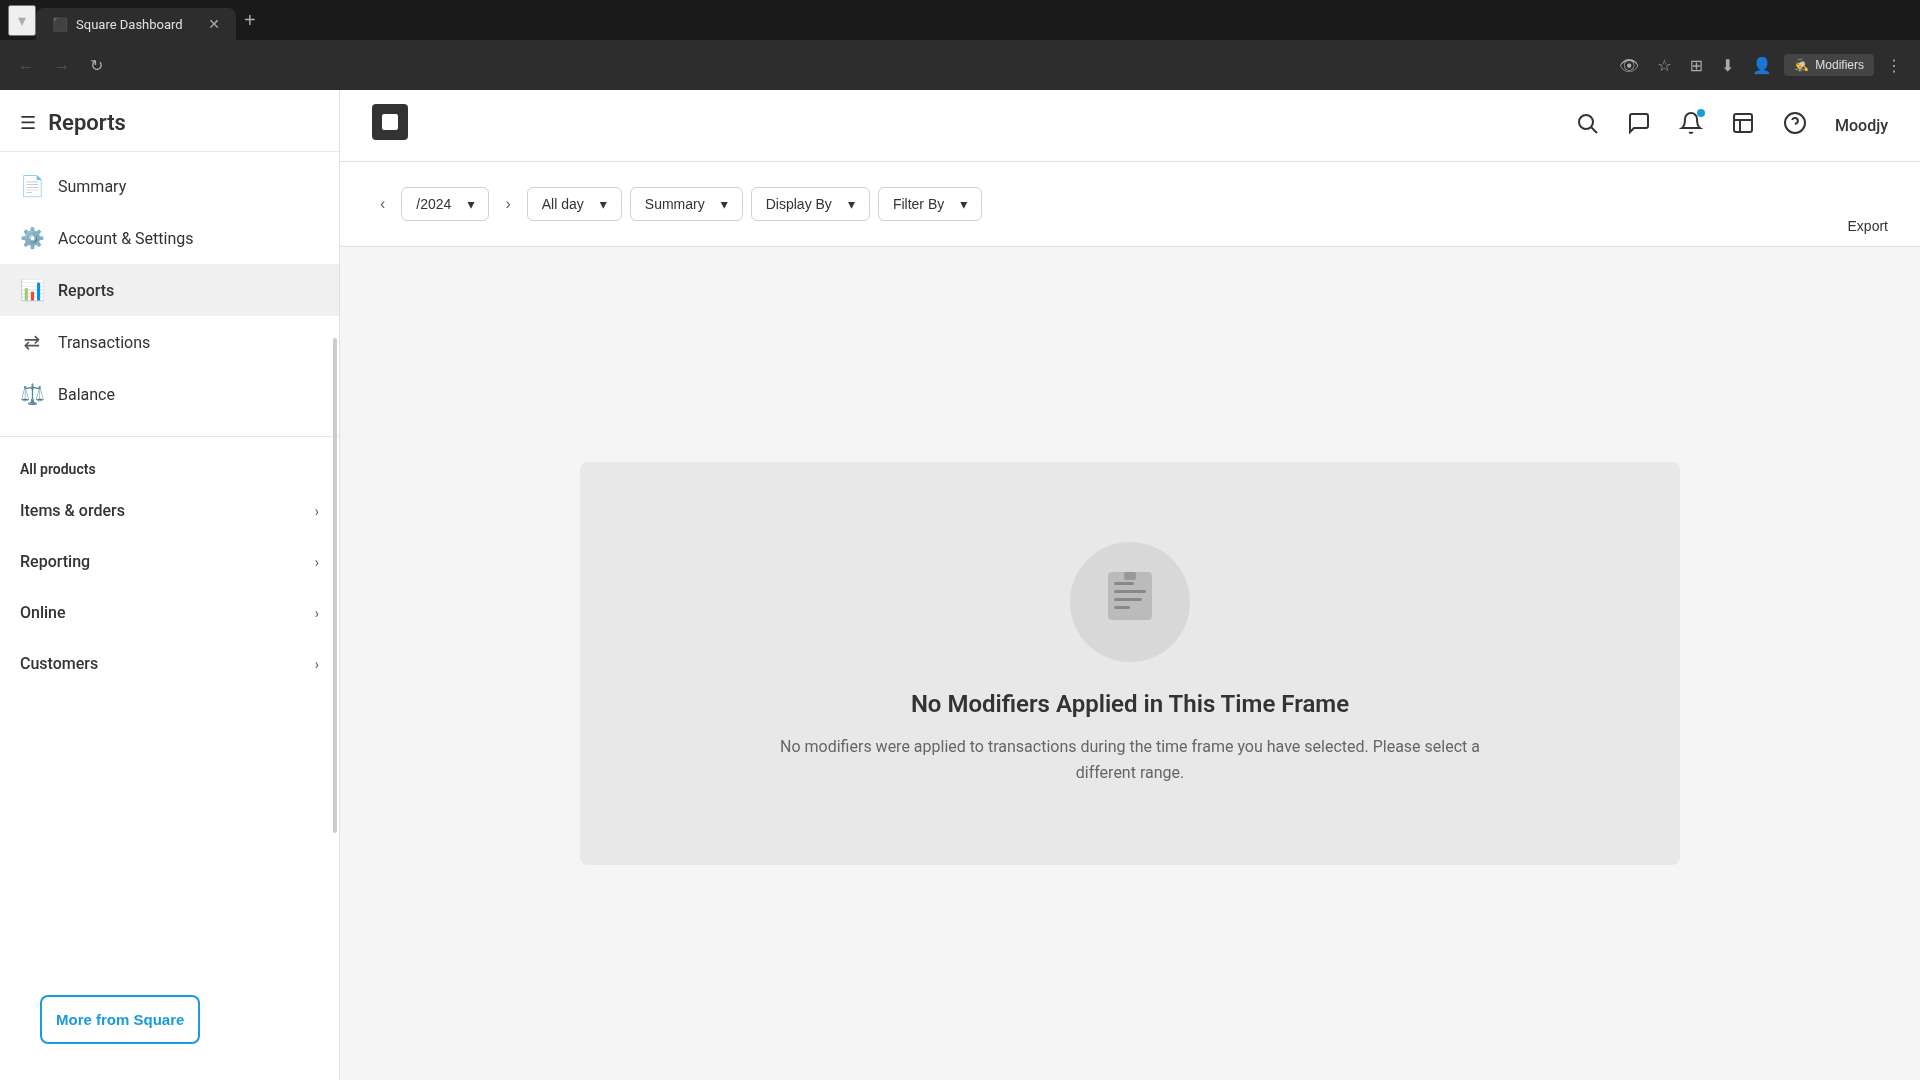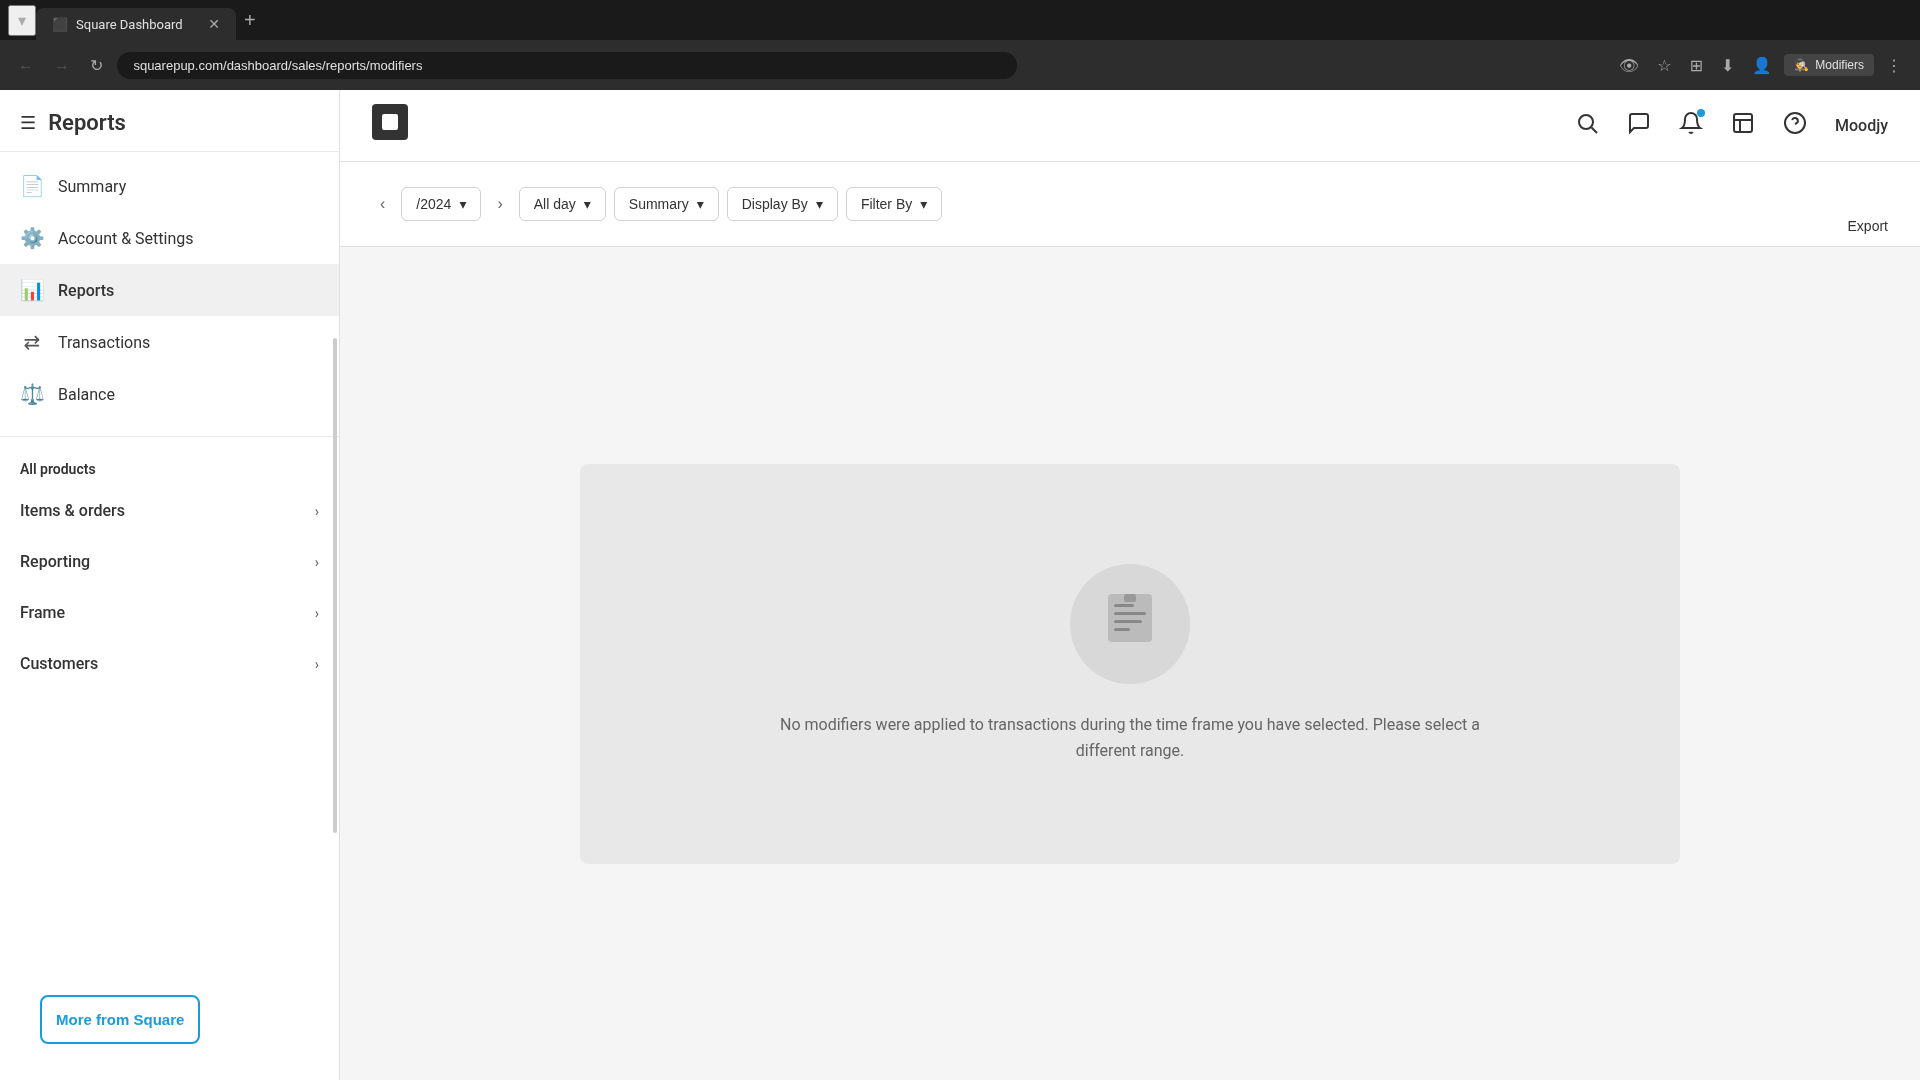--- a/index.html
+++ b/index.html
@@ -54,21 +54,21 @@
     
     .main-header { background: #fff; border-bottom: 1px solid #e0e0e0; display: flex; align-items: center; justify-content: space-between; padding: 0 32px; height: 72px; flex-shrink: 0; }
     .header-logo { font-size: 28px; color: #333; }
     .header-actions { display: flex; align-items: center; gap: 28px; }
     .header-icon-btn { background: none; border: none; color: #333; font-size: 22px; cursor: pointer; position: relative; }
     .header-notification-dot { position: absolute; top: -2px; right: -2px; width: 8px; height: 8px; background: #1a9cdb; border-radius: 50%; }
     .header-user { display: flex; align-items: center; gap: 8px; font-size: 16px; font-weight: 500; color: #333; cursor: pointer; }
 
     
     .filters-bar { background: #fff; border-bottom: 1px solid #e0e0e0; display: flex; align-items: center; gap: 8px; padding: 12px 32px; flex-shrink: 0; }
-    .filter-btn { display: flex; align-items: center; gap: 8px; padding: 8px 14px; border: 1px solid #d0d0d0; border-radius: 6px; background: #fff; color: #333; font-size: 14px; cursor: pointer; }
+    .filter-btn { display: flex; align-items: center; gap: 16px; padding: 8px 14px; border: 1px solid #d0d0d0; border-radius: 6px; background: #fff; color: #333; font-size: 14px; cursor: pointer; }
     .filter-arrow { background: none; border: none; color: #666; font-size: 16px; cursor: pointer; padding: 4px 8px; }
     .export-btn { margin-left: auto; background: none; border: none; color: #333; font-size: 14px; cursor: pointer; font-weight: 500; margin-top: 44px; }
 
     
     .empty-state-container { flex: 1; display: flex; align-items: center; justify-content: center; padding: 40px; }
     .empty-state-card { background: #e8e8e8; border-radius: 8px; width: calc(100% - 60px); max-width: 1100px; display: flex; flex-direction: column; align-items: center; justify-content: center; padding: 80px 40px; min-height: 400px; }
     .empty-icon-circle { width: 120px; height: 120px; border-radius: 50%; background: #d8d8d8; display: flex; align-items: center; justify-content: center; margin-bottom: 28px; }
     .empty-icon-inner { font-size: 50px; color: #999; }
     .empty-title { font-size: 24px; font-weight: 600; color: #333; margin-bottom: 16px; text-align: center; }
     .empty-description { font-size: 16px; color: #666; text-align: center; max-width: 700px; line-height: 1.6; }
@@ -83,21 +83,20 @@
       <span class="tab-favicon">⬛</span>
       <span>Square Dashboard</span>
       <span class="tab-close">✕</span>
     </div>
     <button class="tab-new">+</button>
   </div>
   <div class="browser-toolbar">
     <button class="nav-btn disabled">←</button>
     <button class="nav-btn disabled">→</button>
     <button class="nav-btn">↻</button>
-    <input class="address-bar" type="text" value="squarepup.com/dashboard/sales/reports/modifiers" style="">
     <div class="toolbar-right">
       <button class="toolbar-icon-btn">👁</button>
       <button class="toolbar-icon-btn">☆</button>
       <button class="toolbar-icon-btn">⊞</button>
       <button class="toolbar-icon-btn">⬇</button>
       <button class="toolbar-icon-btn">👤</button>
       <button class="incognito-btn">
         <span>🕵</span>
         <span>Modifiers</span>
       </button>
@@ -143,21 +142,21 @@
 
     <div class="sidebar-expandable">
       <span>Items &amp; orders</span>
       <span class="chevron">›</span>
     </div>
     <div class="sidebar-expandable">
       <span>Reporting</span>
       <span class="chevron">›</span>
     </div>
     <div class="sidebar-expandable">
-      <span>Frame</span>
+      <span>Online</span>
       <span class="chevron">›</span>
     </div>
     <div class="sidebar-expandable">
       <span>Customers</span>
       <span class="chevron">›</span>
     </div>
 
     <div style="margin-top: auto; padding: 20px 20px;">
       <button class="more-from-square-btn">More from Square</button>
     </div>
@@ -248,18 +247,19 @@
             <svg width="60" height="60" viewBox="0 0 60 60" fill="none">
               <rect x="8" y="6" width="44" height="48" rx="4" fill="#bbb"></rect>
               <rect x="14" y="16" width="20" height="3" rx="1.5" fill="#888"></rect>
               <rect x="14" y="24" width="32" height="3" rx="1.5" fill="#888"></rect>
               <rect x="14" y="32" width="28" height="3" rx="1.5" fill="#888"></rect>
               <rect x="14" y="40" width="16" height="3" rx="1.5" fill="#888"></rect>
               <rect x="24" y="6" width="12" height="8" rx="2" fill="#999"></rect>
             </svg>
           </span>
         </div>
+        <div class="empty-title">No Modifiers Applied in This Time Frame</div>
         <div class="empty-description">No modifiers were applied to transactions during the time frame you have selected. Please select a different range.</div>
       </div>
     </div>
 
   </div>
 </div>
 
 </body></html>

